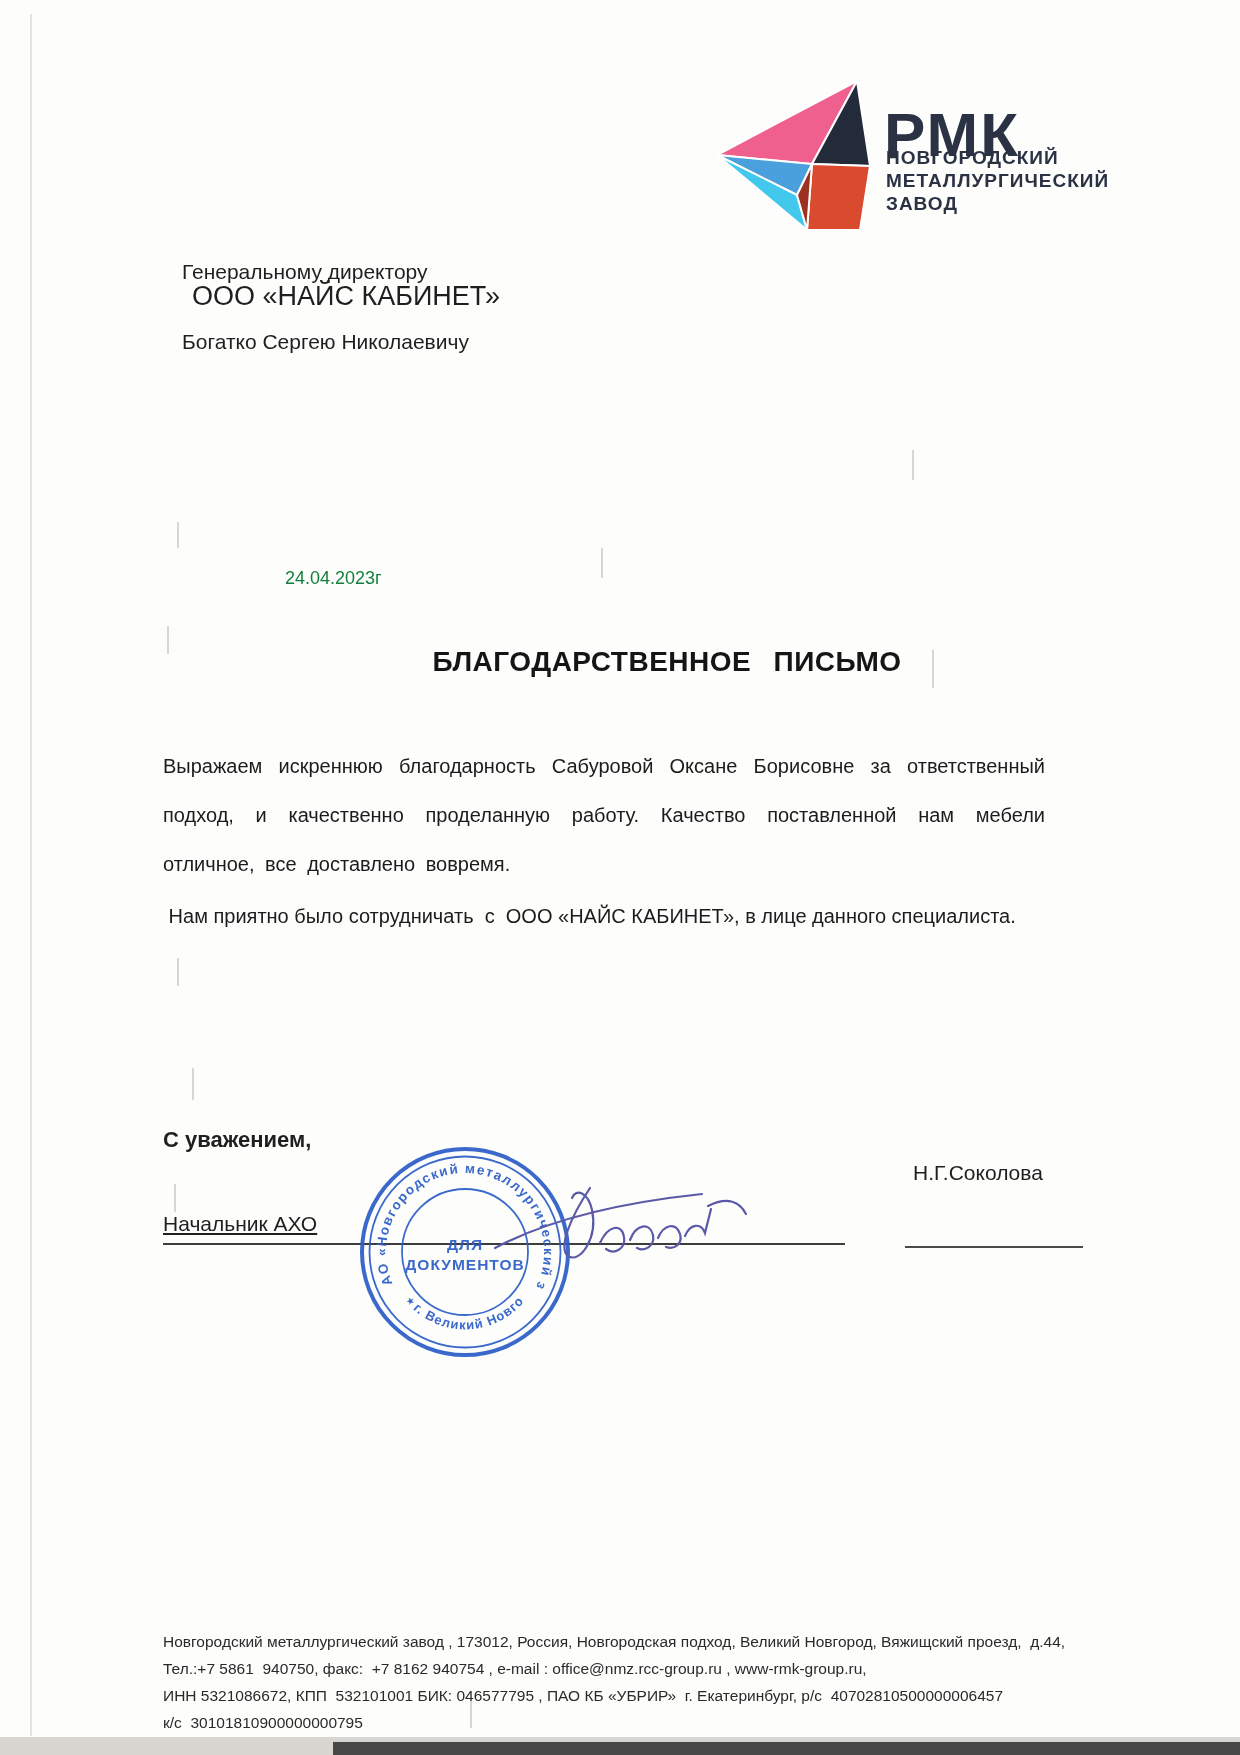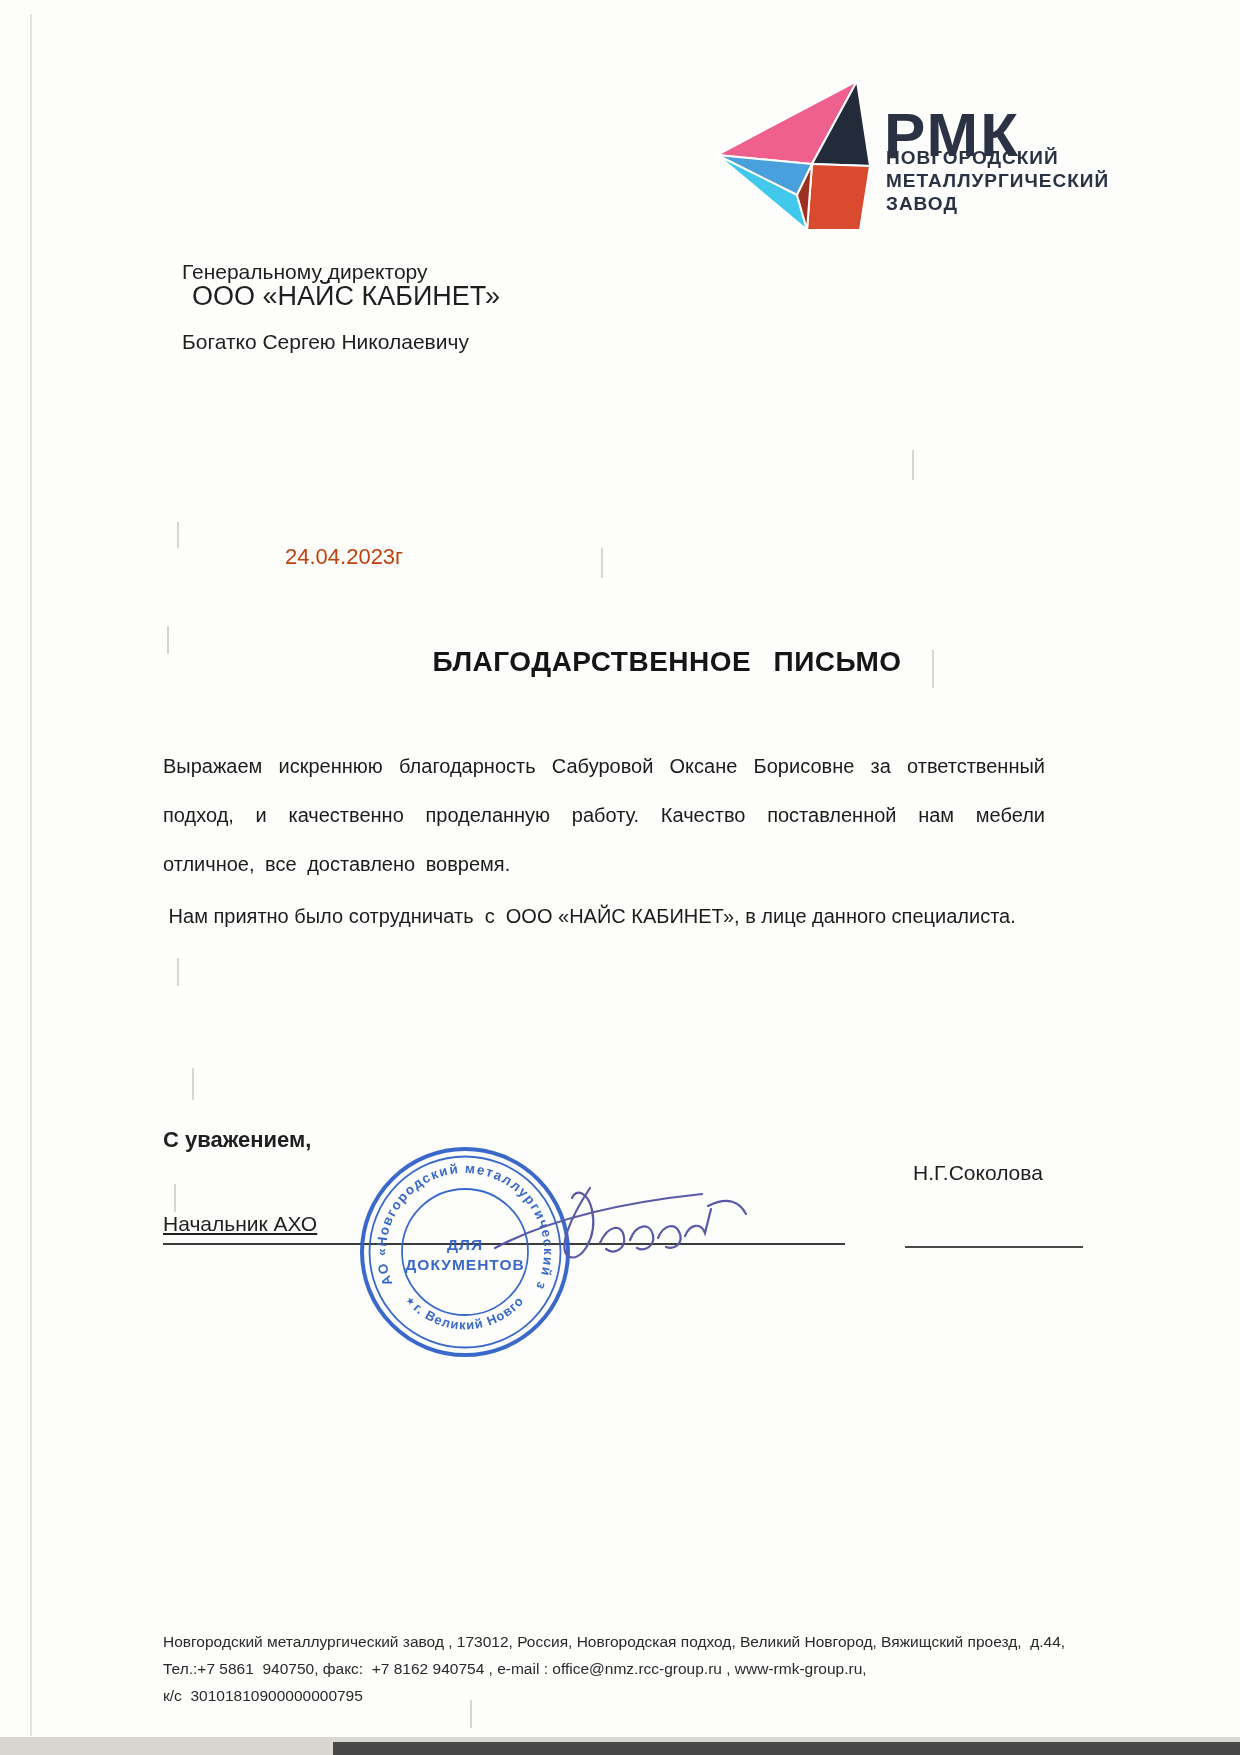--- a/index.html
+++ b/index.html
@@ -16,21 +16,21 @@
   .bottom-band{left:333px;top:1742px;width:907px;height:13px;background:#474747;}
   
   .logo-tri{left:715px;top:78px;}
   .brand{left:884px;top:74px;font-size:62px;font-weight:700;color:#2a3244;letter-spacing:2px;line-height:1;margin-top:30px;}
   .orgline{font-size:19px;font-weight:700;color:#2a3244;letter-spacing:1px;line-height:23px;}
   .org{left:886px;top:146px;}
   
   .recipient-1{left:182px;top:260px;font-size:21px;}
   .recipient-2{left:192px;top:281px;font-size:27px;}
   .recipient-3{left:182px;top:330px;font-size:21px;}
-  .date{left:285px;top:544px;font-size:22px;color:#c2410c;}
+  .date{left:285px;top:568px;font-size:18px;color:#15803d;}
   .title{left:0;top:646px;width:1240px;text-align:center;padding-left:94px;box-sizing:border-box;
          font-size:28px;font-weight:700;letter-spacing:.5px;word-spacing:14px;color:#151515;}
   
   .bodytext{left:163px;top:742px;width:882px;font-size:20px;line-height:49px;color:#1c1c1c;}
   .bodytext p{margin:0;white-space:pre-wrap;}
   .p-just{text-align:justify;word-spacing:5px;}
   .p-gap{margin-top:3px !important;}
   
   .closing{left:163px;top:1127px;font-size:22px;font-weight:700;}
   .position{left:163px;top:1212px;font-size:21px;text-decoration:underline;}
@@ -121,19 +121,20 @@
       <path d="M 190 92 c 6 -16 20 -18 23 -5 c 2 11 -8 17 -16 13"></path>
       <path d="M 218 90 c 6 -14 18 -16 22 -4 c 3 10 -6 16 -14 13"></path>
       <path d="M 245 88 c 5 -12 16 -14 20 -3 l 6 -24"></path>
       <path d="M 268 58 C 288 48 300 54 306 66"></path>
     </g>
   </svg>
 
   <div class="abs footer">
     <div>Новгородский металлургический завод , 173012, Россия, Новгородская подход, Великий Новгород, Вяжищский проезд,  д.44,</div>
     <div>Тел.:+7 5861  940750, факс:  +7 8162 940754 , e-mail : office@nmz.rcc-group.ru , www-rmk-group.ru,</div>
+    <div>ИНН 5321086672, КПП  532101001 БИК: 046577795 , ПАО КБ «УБРИР»  г. Екатеринбург, р/с  40702810500000006457</div>
     <div>к/с  30101810900000000795</div>
   </div>
 
   <div class="abs bottom-strip"></div>
   <div class="abs bottom-band"></div>
 
 </div>
 
 </body></html>

